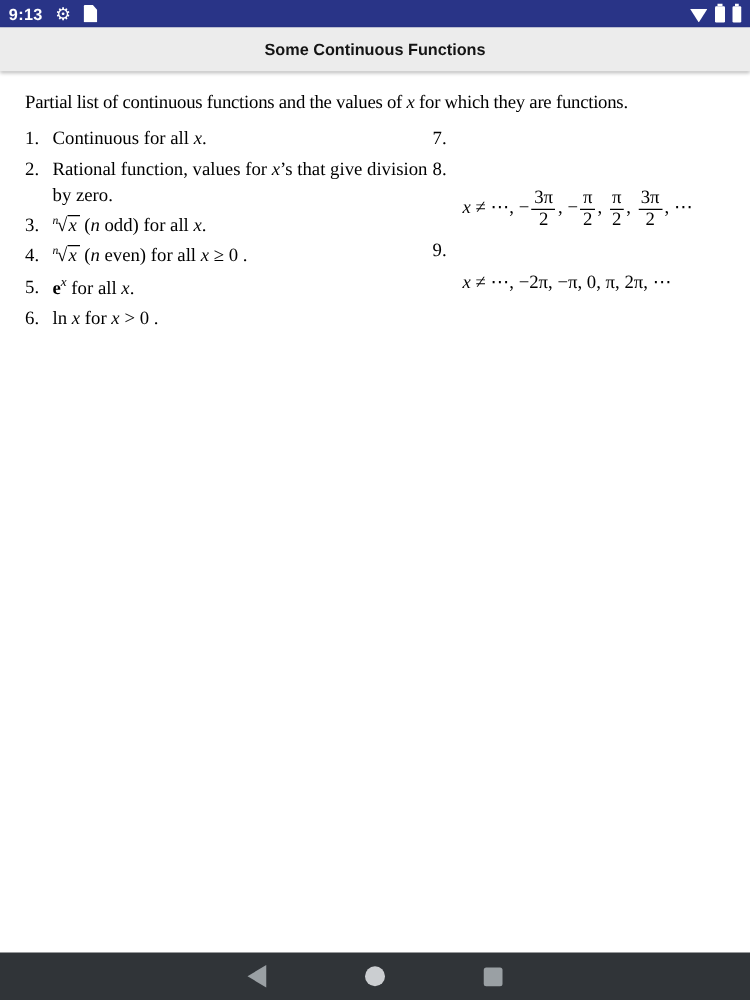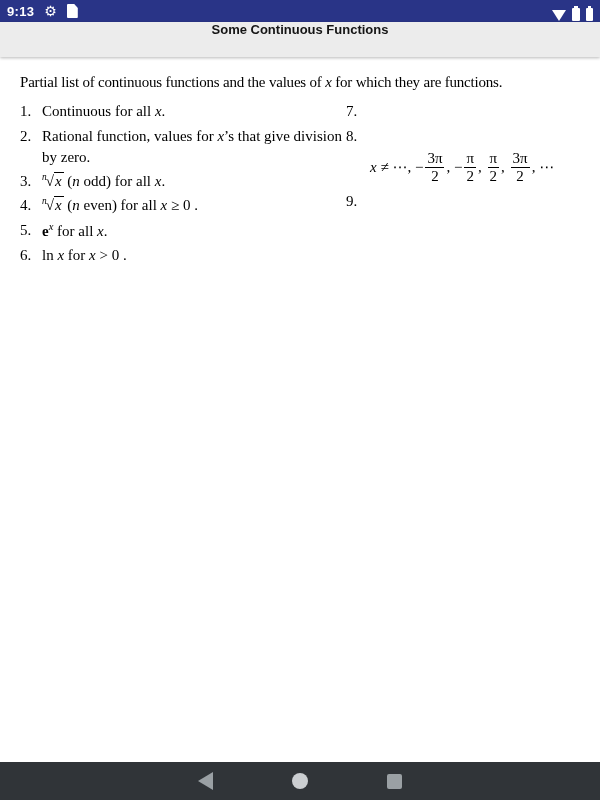--- a/index.html
+++ b/index.html
@@ -1,34 +1,34 @@
 <!DOCTYPE html>
 <html><head>
 <meta charset="utf-8">
 <style>
   * { margin:0; padding:0; box-sizing:border-box; }
   html,body { background:#888; }
   body { font-family:"Liberation Sans", sans-serif; }
   .screen { width:600px; height:800px; position:relative; background:#ffffff; overflow:hidden; margin:0 auto; }
 
   
-  .status-bar { height:22px; background:#293487; display:flex; color:#fff; padding:0 7px; }
+  .status-bar { height:22px; background:#293487; display:flex; align-items:center; color:#fff; padding:0 7px; }
   .sb-left { display:flex; align-items:center; gap:10px; }
   .sb-time { font-weight:bold; font-size:13px; letter-spacing:0.3px; }
   .gear-glyph { font-size:14px; line-height:1; }
   .doc-shape { width:11px; height:14px; background:#fff; border-radius:1px;
                clip-path:polygon(0 0, 68% 0, 100% 28%, 100% 100%, 0 100%); }
   .sb-right { margin-left:auto; display:flex; align-items:flex-end; gap:6px; padding-bottom:1px; }
   .wifi-shape { width:14px; height:11px; background:#fff; clip-path:polygon(0 0, 100% 0, 50% 100%); }
   .batt-shape { width:8px; height:13px; background:#fff; border-radius:1px; position:relative; margin-top:2px; }
   .batt-shape:before { content:""; position:absolute; top:-2px; left:2px; right:2px; height:2px; background:#fff; }
   .batt-small { width:7px; }
 
   
-  .app-bar { height:35px; background:#ececec; display:flex; align-items:flex-start; justify-content:center;
+  .app-bar { height:35px; background:#ececec; display:flex; align-items:center; justify-content:center;
              box-shadow:0 1px 3px rgba(0,0,0,0.28); position:relative; z-index:2; }
   .app-title { font-weight:bold; font-size:13px; color:#141414; }
 
   
   .content { padding:15px 18px 0 20px; font-family:"Liberation Serif", serif; font-size:15px; color:#000; line-height:1.42; }
   .intro { letter-spacing:-0.2px; margin-bottom:8px; }
   .columns { display:flex; }
   .col-left { width:326px; flex:none; }
   .col-right { flex:1; }
   .item { display:flex; margin-bottom:3px; }
@@ -117,20 +117,21 @@
         <div class="item">
           <span class="num">7.</span>
         </div>
         <div class="item">
           <span class="num">8.</span>
         </div>
         <div class="math-line"><span class="seg-i">x</span><span> ≠ ⋯, −</span><span class="frac"><span class="fn">3π</span><span class="fd">2</span></span><span>, −</span><span class="frac"><span class="fn">π</span><span class="fd">2</span></span><span>, </span><span class="frac"><span class="fn">π</span><span class="fd">2</span></span><span>, </span><span class="frac"><span class="fn">3π</span><span class="fd">2</span></span><span>, ⋯</span></div>
         <div class="item">
           <span class="num">9.</span>
         </div>
+        <div class="math-line"><span class="seg-i">x</span><span> ≠ ⋯, −2π, −π, 0, π, 2π, ⋯</span></div>
 
       </div>
     </div>
   </div>
 
   <div class="nav-bar">
     <span class="back-shape"></span>
     <span class="home-shape"></span>
     <span class="recents-shape"></span>
   </div>

